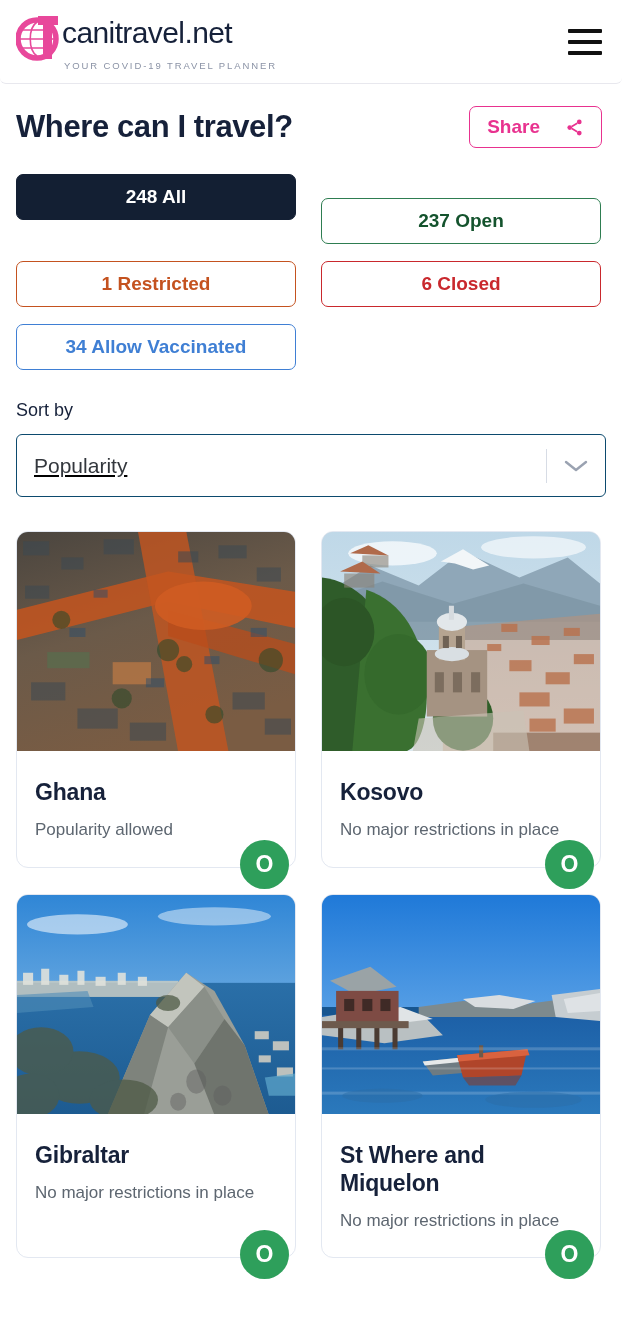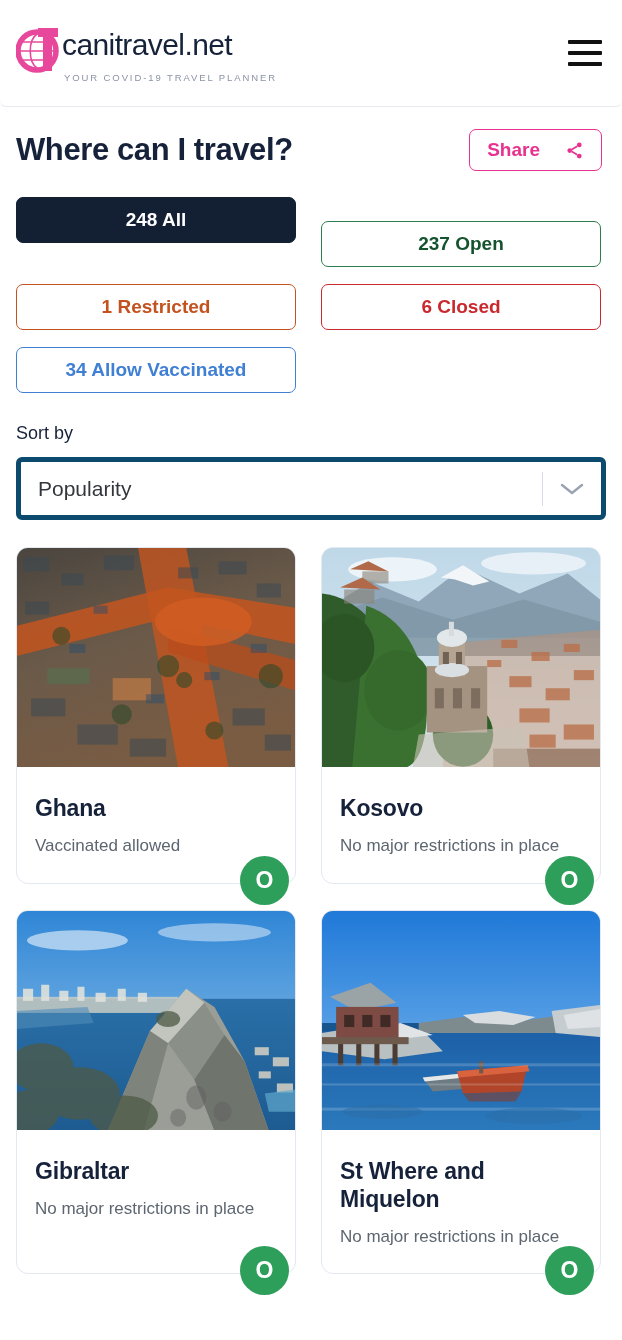--- a/index.html
+++ b/index.html
@@ -7,21 +7,21 @@
     margin: 0; padding: 0;
     width: 622px; height: 1340px;
     background: #ffffff;
     font-family: "Liberation Sans", sans-serif;
     overflow: hidden;
   }
   .page { width: 622px; height: 1340px; position: relative; background: #fff; }
 
   
   .header {
-    height: 107px;
+    height: 84px;
     border-bottom: 1px solid #e8e8ee;
     display: flex; align-items: center;
     padding: 0 20px 0 16px;
     background: #fff;
     border-radius: 6px;
   }
   .logo-wrap { display: flex; align-items: flex-start; flex: 1; }
   .logo-mark { width: 48px; height: 46px; flex: none; margin-top: 4px; }
   .logo-text { margin-left: -2px; display: flex; flex-direction: column; justify-content: center; }
   .logo-word {
@@ -73,23 +73,23 @@
   .filter.restr   { color: #c4521f; border-color: #c4521f; }
   .filter.closed  { color: #c9282d; border-color: #c9282d; }
   .filter.vacc    { color: #3f7fd4; border-color: #3f7fd4; }
 
   
   .sort-label {
     padding: 30px 16px 0 16px;
     font-size: 18px; font-weight: 400; color: #16213a;
   }
   .select-wrap {
-    margin: 13px 16px 1px 16px;
-    height: 63px; border: 5px solid #0c4a6e; border-radius: 6px;
-    display: flex; align-items: center; background: #fff; cursor: pointer;
+    margin: 13px 16px 8px 16px;
+    height: 63px; border: 1px solid #0c4a6e; border-radius: 6px;
+    display: flex; align-items: center; background: #fff; cursor: pointer; text-decoration: underline;
   }
   .select-value {
     flex: 1; padding-left: 17px; font-size: 21px; color: #33373d;
   }
   .select-sep { width: 1px; height: 34px; background: #d7dce5; }
   .select-caret { width: 58px; display: flex; align-items: center; justify-content: center; }
 
   
   .cards {
     display: grid; grid-template-columns: 1fr 1fr;
@@ -223,21 +223,21 @@
             <circle cx="44" cy="88" r="9"></circle>
               <circle cx="252" cy="128" r="12"></circle>
             <circle cx="104" cy="166" r="10"></circle>
               <circle cx="196" cy="182" r="9"></circle>
           </g>
         </svg>
       </div>
       <div class="badge">O</div>
       <div class="card-body">
         <h2 class="card-name">Ghana</h2>
-        <p class="card-status">Vaccinated allowed</p>
+        <p class="card-status">Popularity allowed</p>
       </div>
     </div>
 
     <div class="card">
       <div class="card-img">
         <svg viewBox="0 0 276 219" preserveAspectRatio="xMidYMid slice">
           <defs>
             <linearGradient id="g-ksky" x1="0" y1="0" x2="0" y2="1">
               <stop offset="0" stop-color="#bfd8e8"></stop>
                 <stop offset="1" stop-color="#dbe8ef"></stop>

